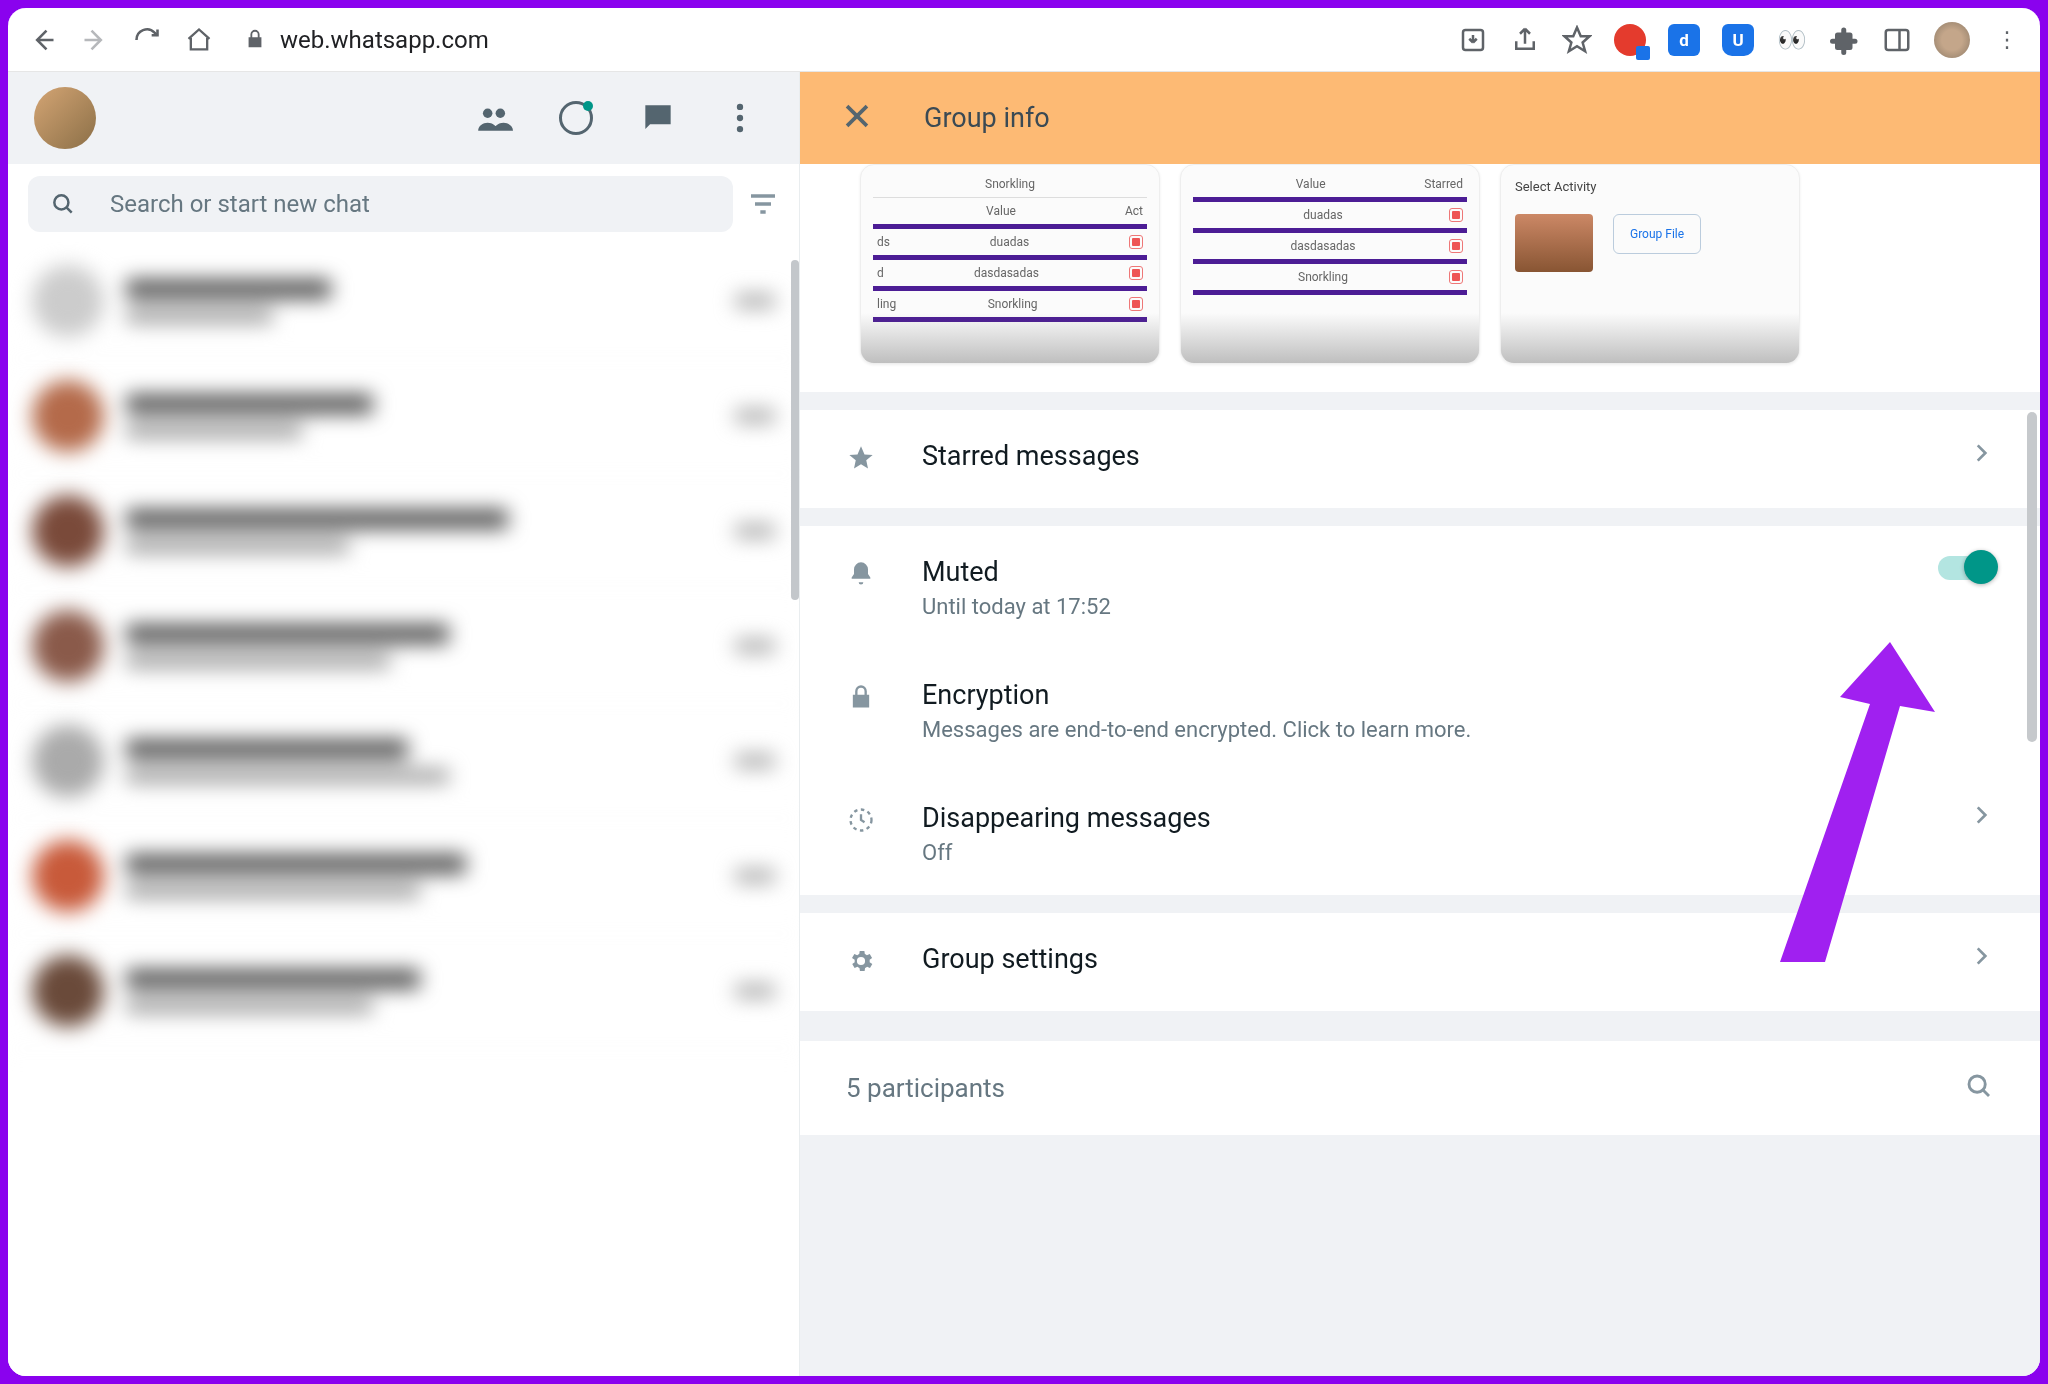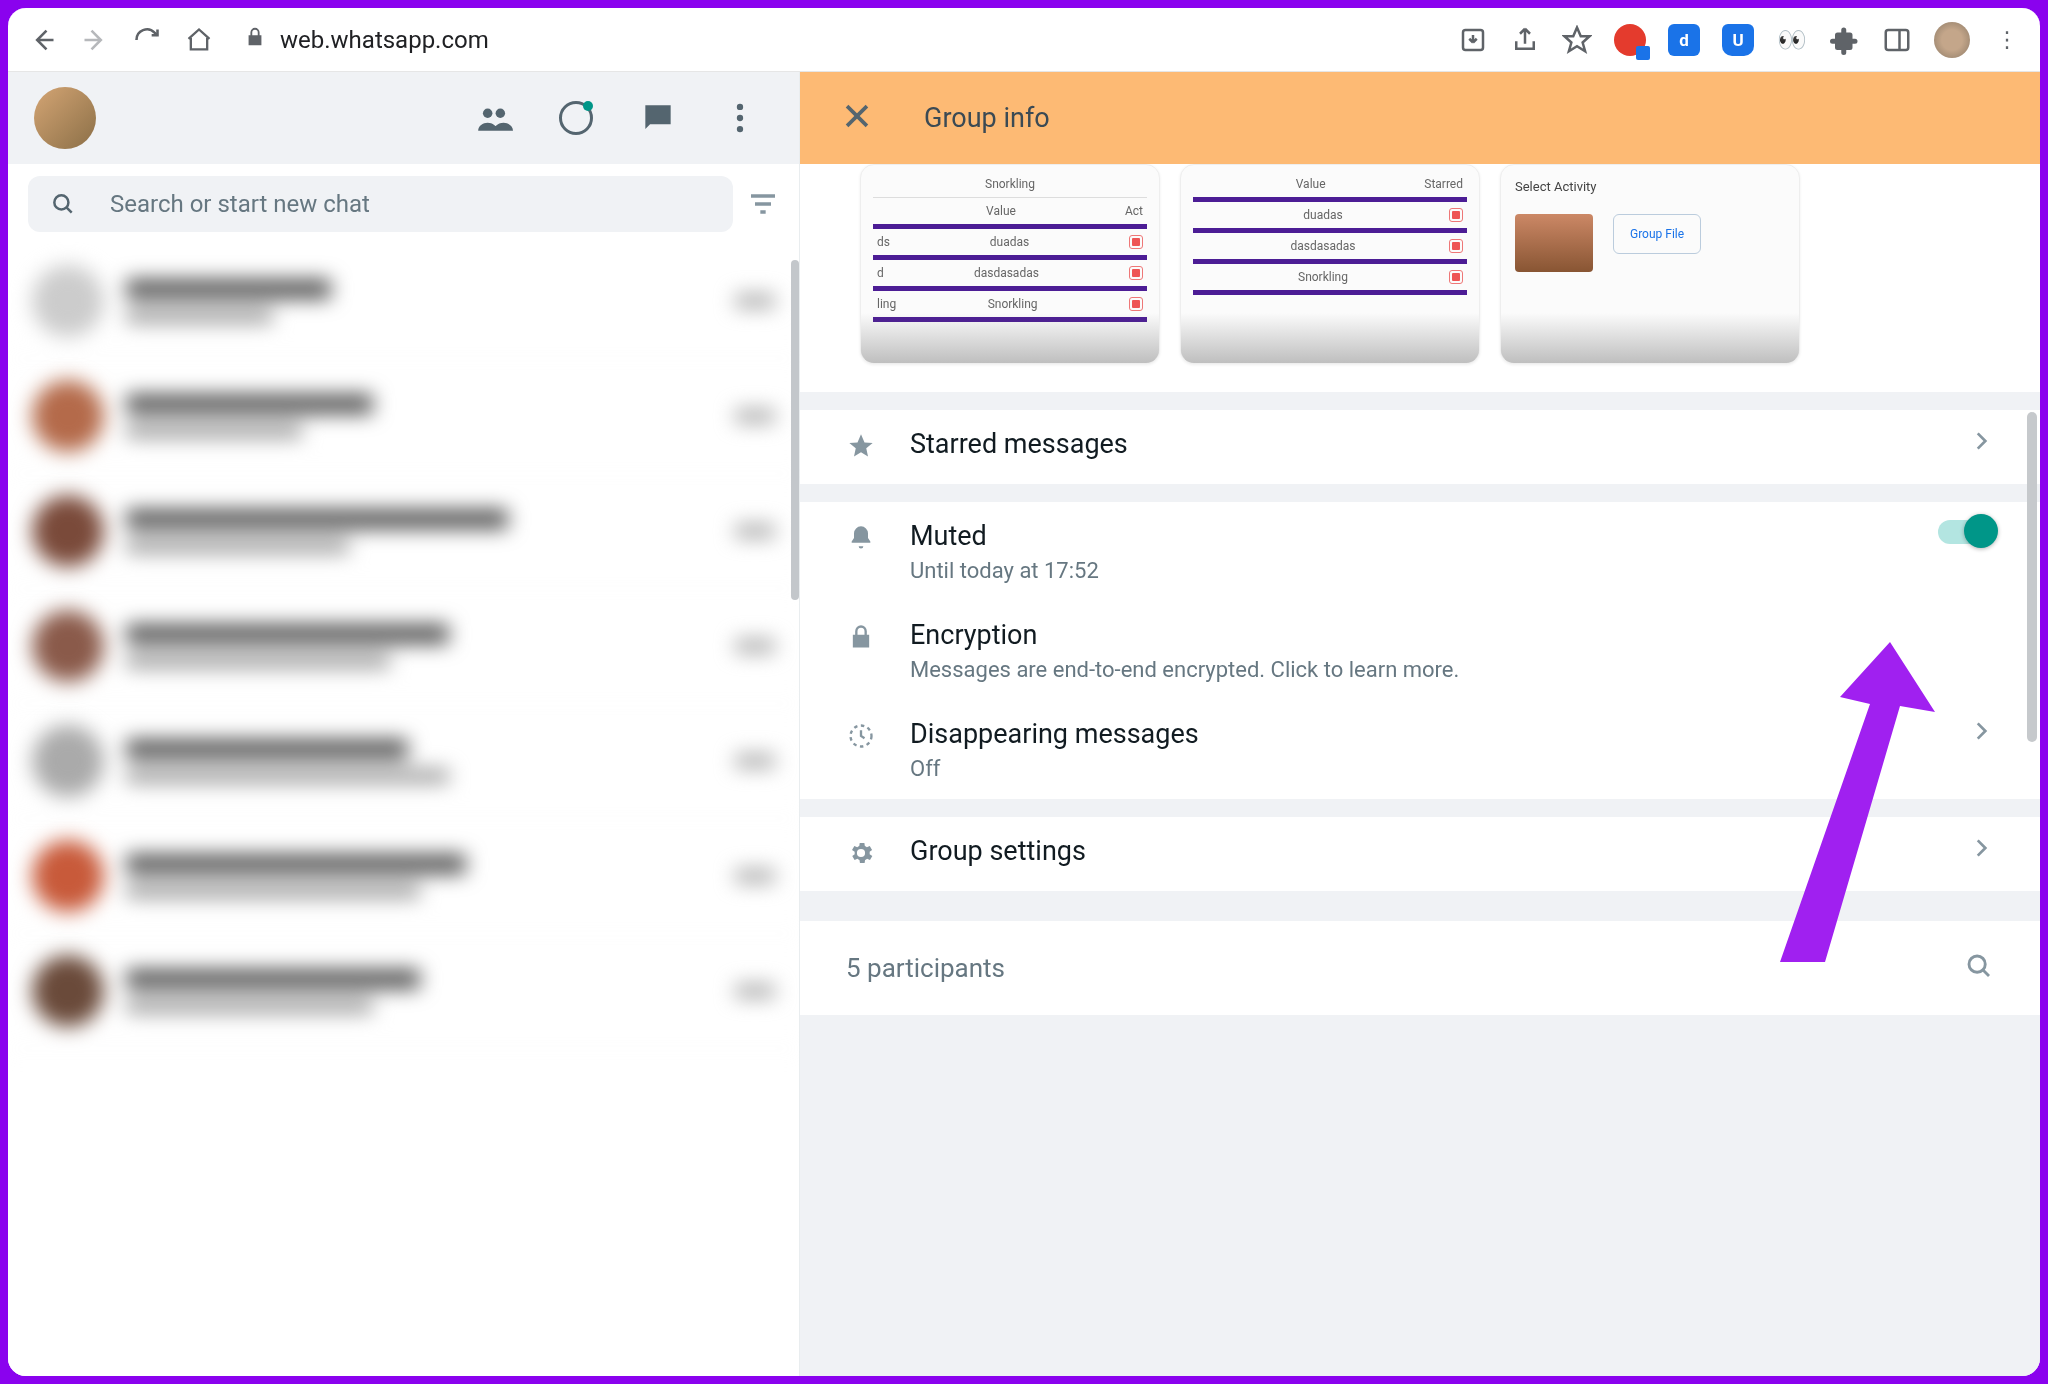--- a/index.html
+++ b/index.html
@@ -67,21 +67,21 @@
     padding: 0 18px;
     gap: 18px;
     border-bottom: 1px solid #e6e6e6;
   }
   .nav-btn { width: 34px; height: 34px; display: flex; align-items: center; justify-content: center; color: #5f6368; }
   .nav-btn.disabled { color: #b6b8bb; }
   .nav-btn svg { width: 28px; height: 28px; }
   .omnibox {
     flex: 0 0 auto;
     display: flex;
-    align-items: flex-start;
+    align-items: flex-end;
     gap: 14px;
     margin-left: 10px;
   }
   .omnibox .lock { color: #5f6368; }
   .omnibox-text { font-size: 24px; color: #202124; }
   .address-bar .spacer { flex: 1; }
   .toolbar-icons { display: flex; align-items: center; gap: 22px; }
   .toolbar-icons .ico { width: 30px; height: 30px; display: flex; align-items: center; justify-content: center; color: #5f6368; }
   .ext-icon { width: 32px; height: 32px; border-radius: 6px; display: flex; align-items: center; justify-content: center; font-weight: bold; font-size: 17px; color: #fff; }
   .ext-red { background: #e43b2d; position: relative; border-radius: 50%; }
@@ -207,22 +207,22 @@
   .upload-card { padding: 14px; }
   .upload-head { font-size: 13px; color:#444; margin-bottom: 20px; }
   .upload-body { display:flex; gap: 20px; align-items:flex-start; }
   .upload-img { width: 78px; height: 58px; background: linear-gradient(#cc8866,#885533); border-radius: 4px; }
   .upload-btn { border:1px solid #bcd; border-radius:6px; padding: 12px 16px; font-size: 12px; color:#1a73e8; }
 
   .section-block { background: #fff; margin-bottom: 18px; }
   .info-row {
     display: flex;
     align-items: flex-start;
-    padding: 18px 46px;
-    gap: 34px;
+    padding: 30px 46px;
+    gap: 46px;
     cursor: pointer;
   }
   .info-row .row-icon {
     width: 30px; color: #8696a0; flex: 0 0 30px;
     display:flex; align-items:center; justify-content:center;
     margin-top: 4px;
   }
   .info-row .row-icon svg { width: 28px; height: 28px; }
   .row-body { flex: 1; }
   .row-title { font-size: 27px; color: #111b21; margin-bottom: 6px; }

